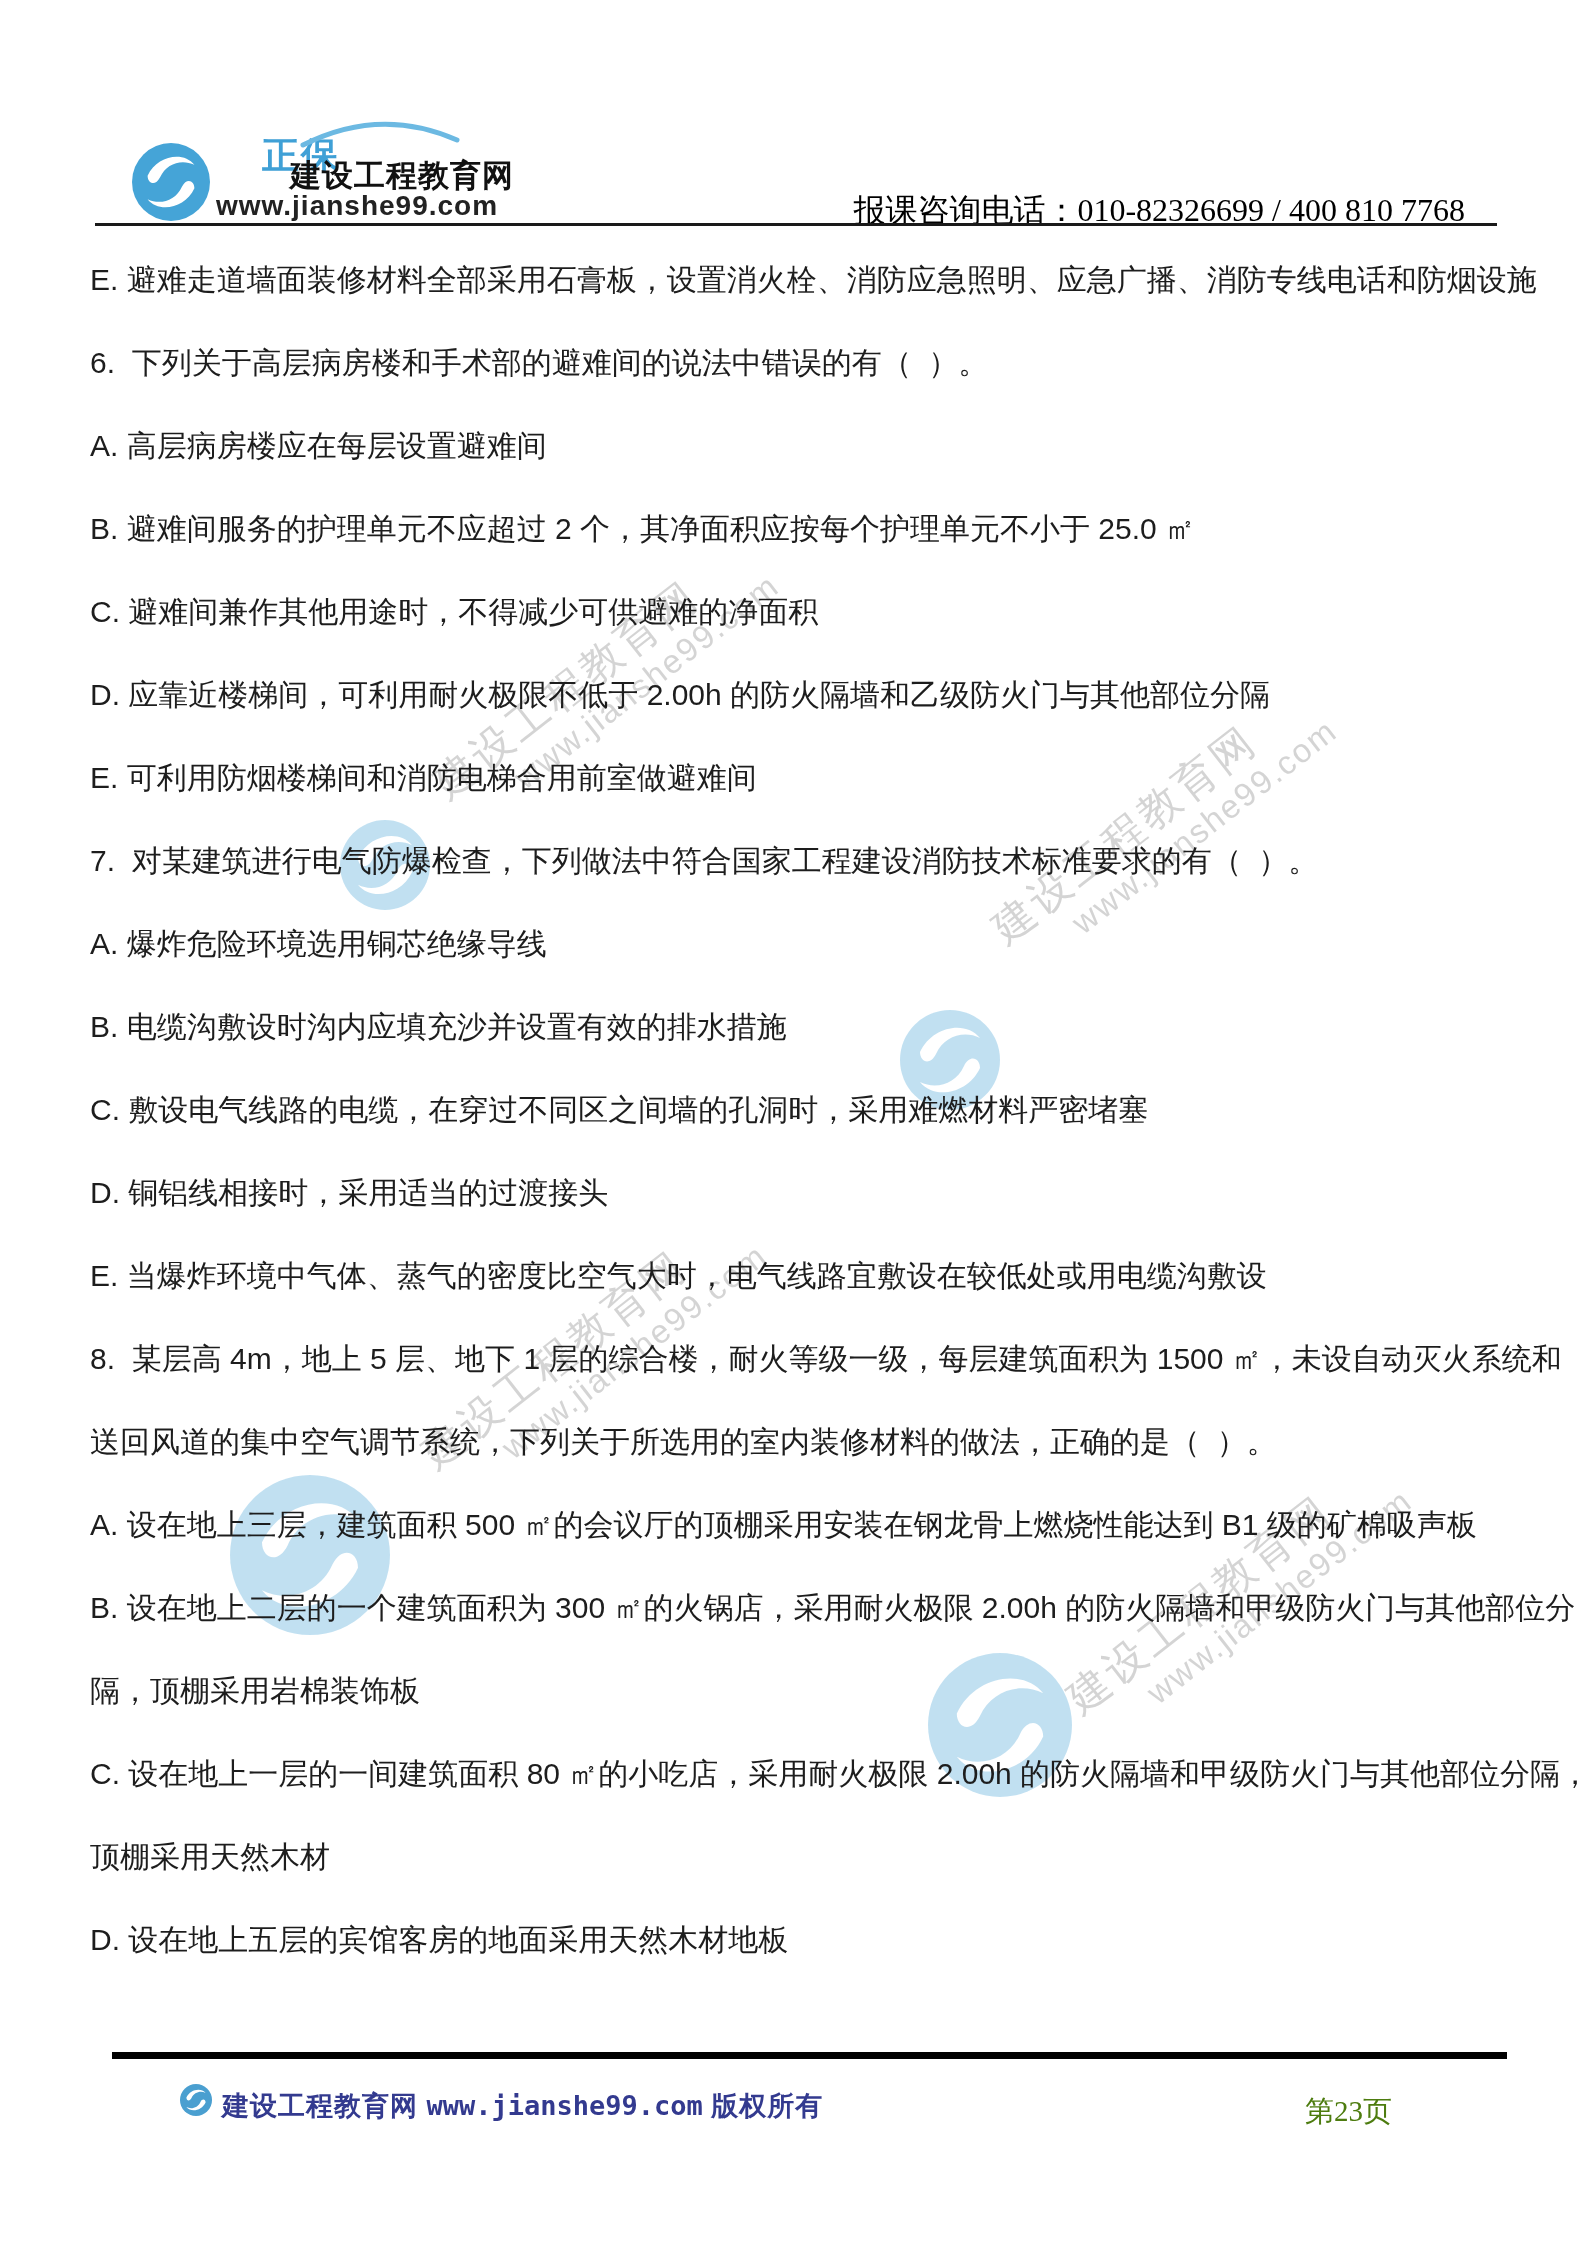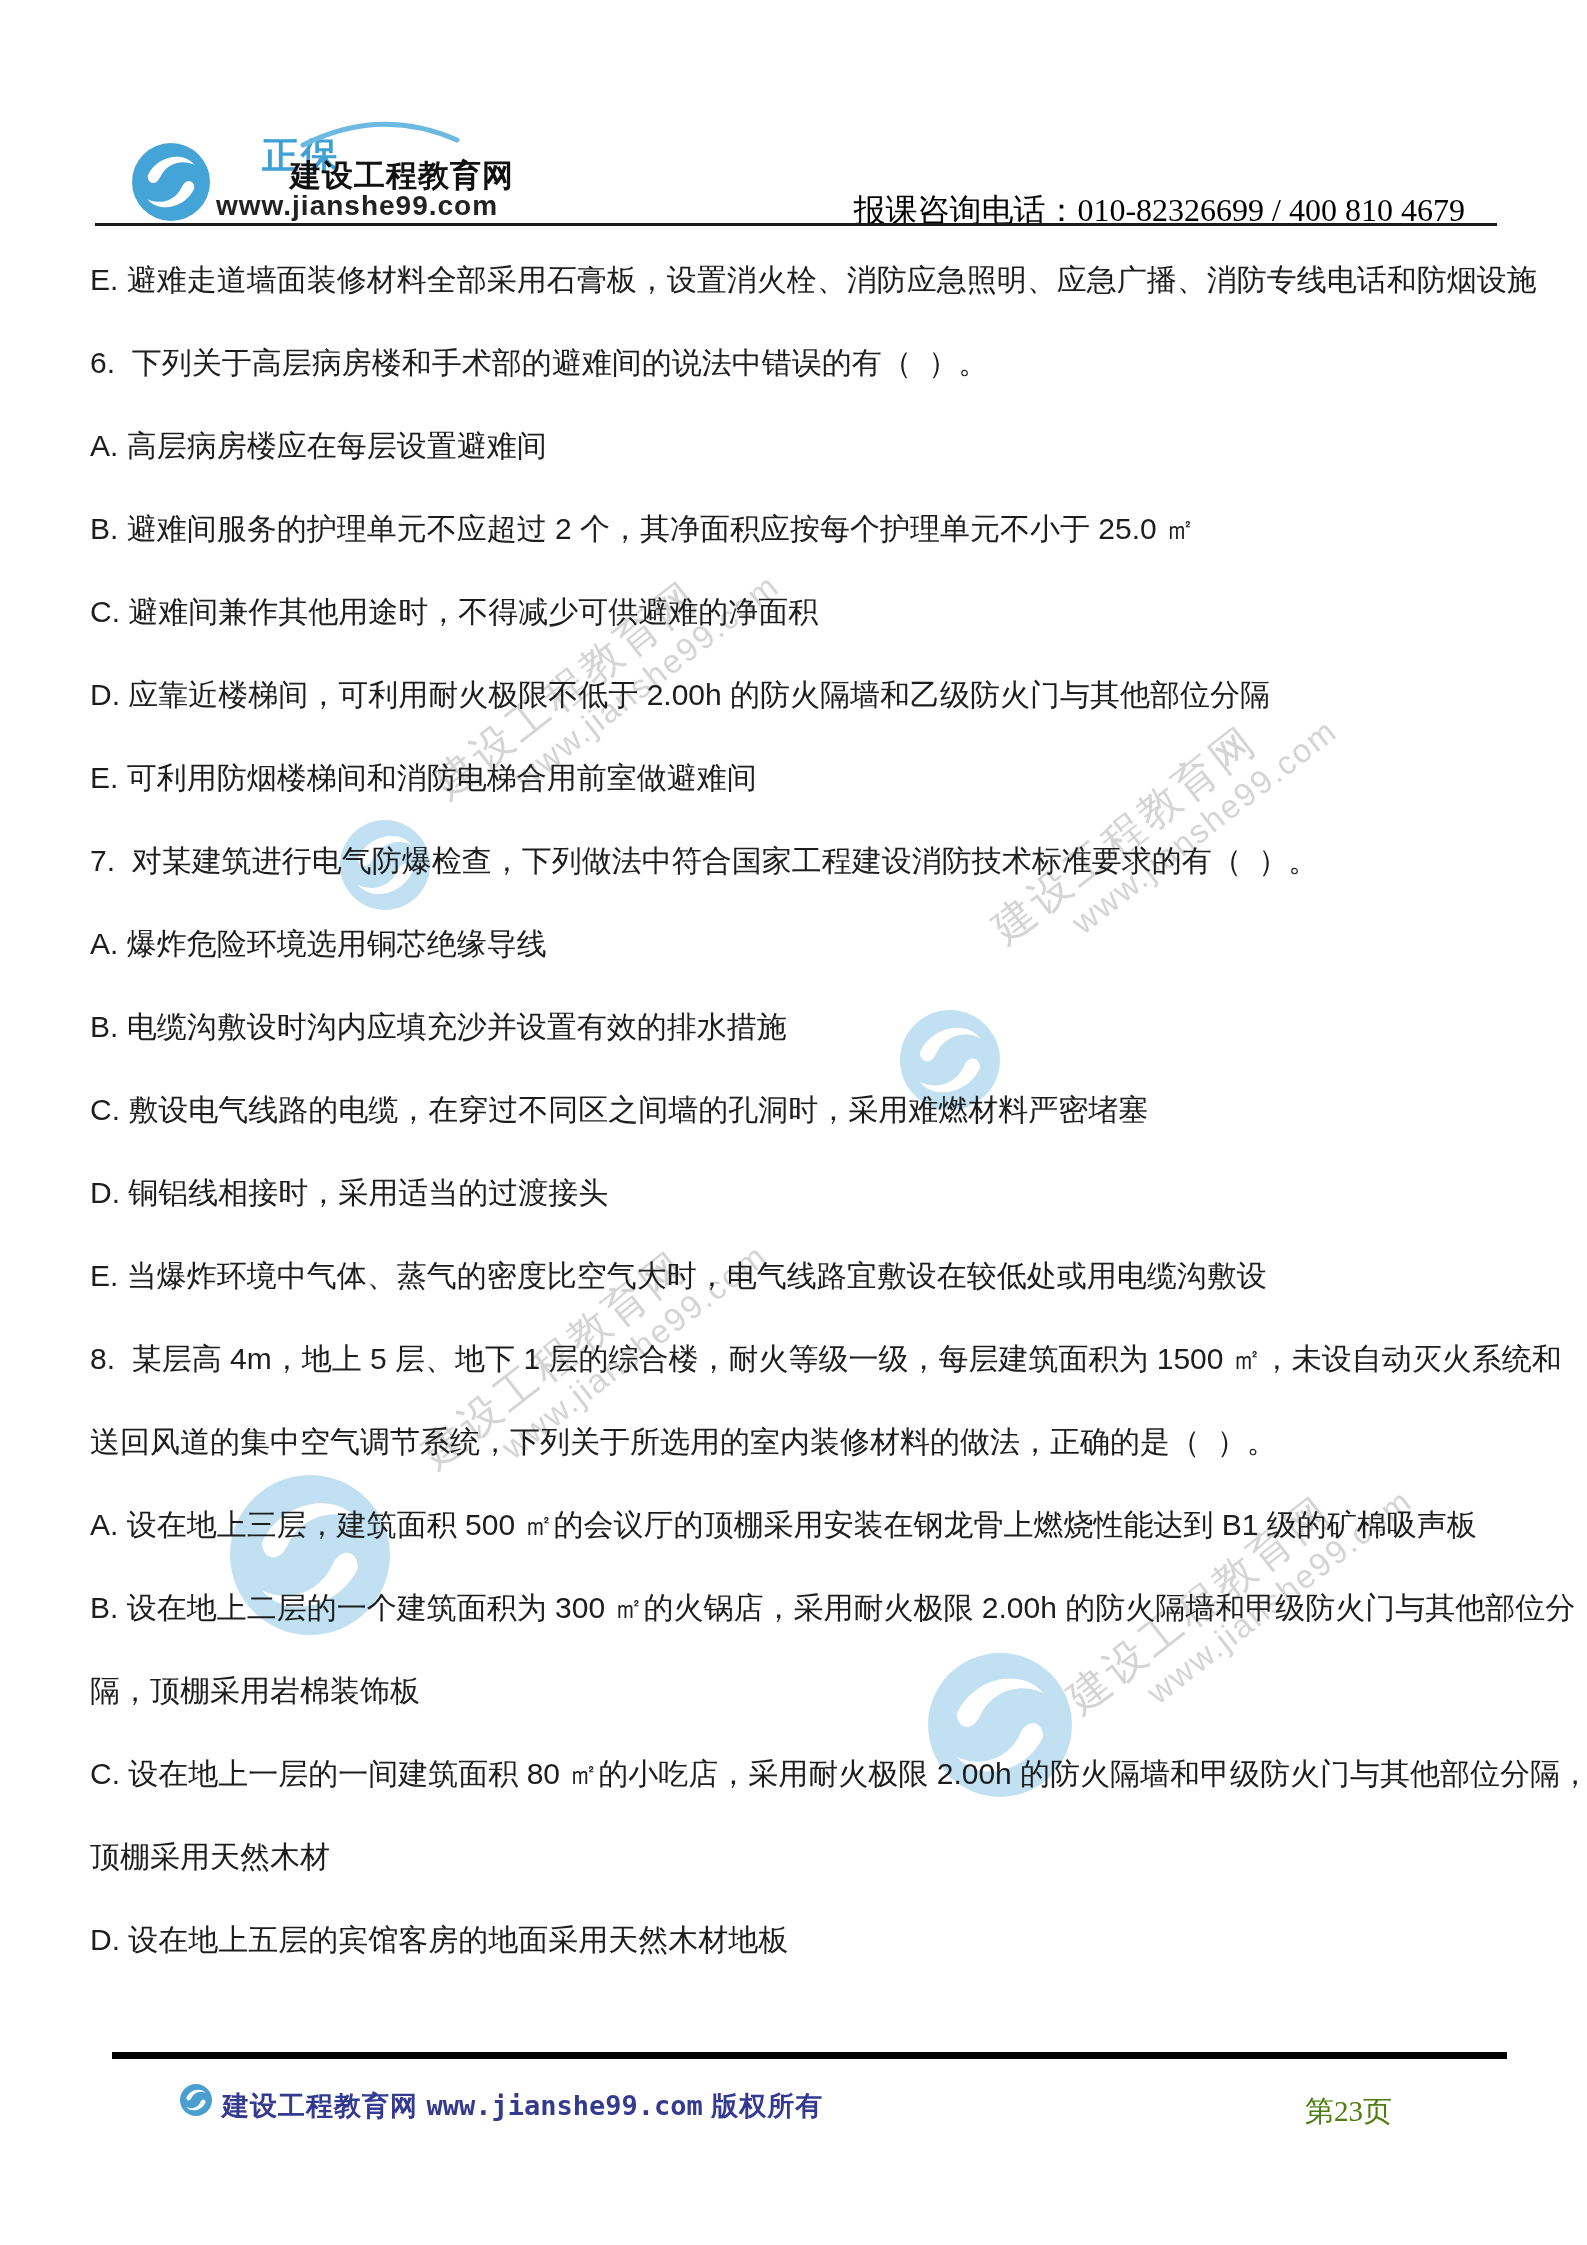--- a/index.html
+++ b/index.html
@@ -108,21 +108,21 @@
   <div>
     <svg class="hdr-logo-circle" viewBox="0 0 100 100">
         <use href="#zmark" fill="#45a4d7"></use>
       </svg>
     <div class="hdr-brand">正保</div>
     <div class="hdr-sitename">建设工程教育网</div>
     <svg class="logo-arc" viewBox="0 0 160 34">
       <path d="M3 31 Q 80 -8 157 26" stroke="#6cb9e2" stroke-width="5" fill="none" stroke-linecap="round"></path>
     </svg>
     <div class="hdr-url">www.jianshe99.com</div>
-    <div class="hdr-phone">报课咨询电话：010-82326699 / 400 810 4679</div>
+    <div class="hdr-phone">报课咨询电话：010-82326699 / 400 810 7768</div>
     <div class="hdr-rule"></div>
   </div>
 
   <div class="content">
     <div class="line">E. 避难走道墙面装修材料全部采用石膏板，设置消火栓、消防应急照明、应急广播、消防专线电话和防烟设施</div>
     <div class="line">6.  下列关于高层病房楼和手术部的避难间的说法中错误的有（  ）。</div>
     <div class="line">A. 高层病房楼应在每层设置避难间</div>
     <div class="line">B. 避难间服务的护理单元不应超过 2 个，其净面积应按每个护理单元不小于 25.0 ㎡</div>
     <div class="line">C. 避难间兼作其他用途时，不得减少可供避难的净面积</div>
     <div class="line">D. 应靠近楼梯间，可利用耐火极限不低于 2.00h 的防火隔墙和乙级防火门与其他部位分隔</div>

